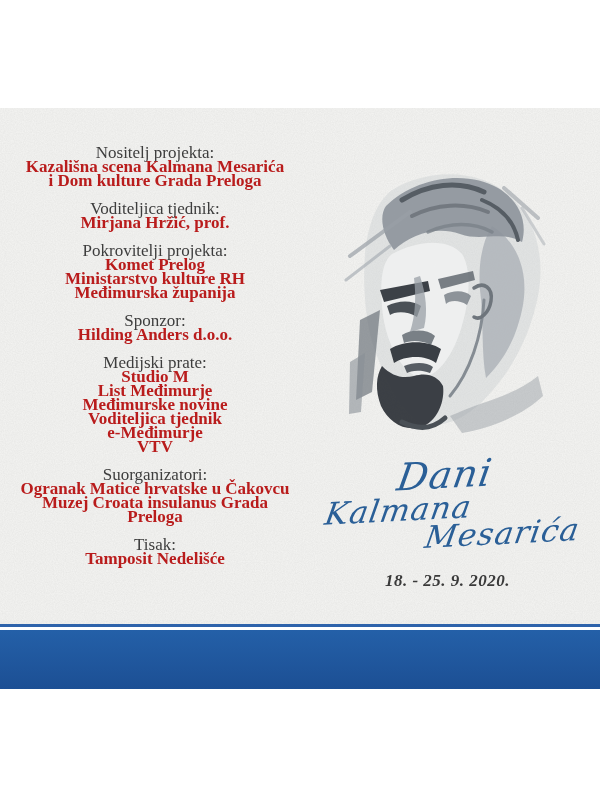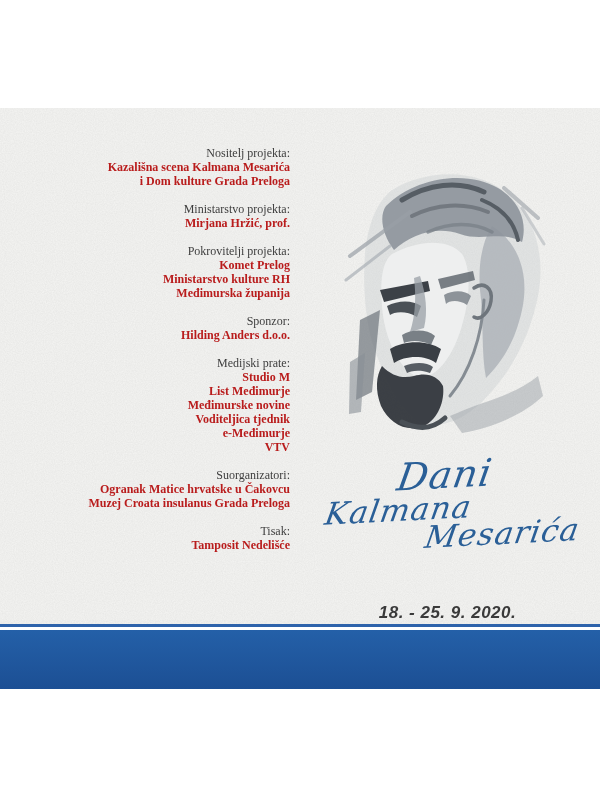--- a/index.html
+++ b/index.html
@@ -19,43 +19,42 @@
     position:absolute;left:0;top:624px;width:600px;height:3px;
     background:#2e63ab;
   }
   .bar-bottom{
     position:absolute;left:0;top:630px;width:600px;height:59px;
     background:linear-gradient(#2460a8,#1c4f94);
   }
   
   .credits{
     position:absolute;left:20px;top:146px;width:270px;
-    text-align:right;color:#3a3a3a;
-    font-size:12px;line-height:14px;
+    text-align:center;color:#3a3a3a;
+    font-size:17px;line-height:14px;
   }
   .credit-section{margin:0 0 14px 0;}
   .credit-heading{font-weight:normal;color:#3d3d3d;}
   .credit-line{font-weight:bold;color:#b91c1c;}
   
   .script-word{
     position:absolute;color:#2a5f97;
     font-family:"DejaVu Serif",serif;font-style:italic;
     transform:skewX(-12deg) rotate(-3deg);
     letter-spacing:1px;white-space:nowrap;
   }
   .script-dani{left:398px;top:453px;font-size:38px;}
   .script-kalmana{left:326px;top:492px;font-size:31px;}
   .script-mesarica{left:426px;top:515px;font-size:31px;}
   
   .event-date{
     position:absolute;left:330px;top:571px;width:235px;
-    text-align:center;font-family:Liberation Sans, sans-serif;
+    text-align:center;font-family:Liberation Serif, serif;
     font-style:italic;font-weight:bold;font-size:17px;color:#3a3a3a;
     letter-spacing:.5px;
-    margin-top:32px;
   }
   
   .portrait{position:absolute;left:332px;top:160px;width:238px;height:290px;}
 </style>
 </head>
 <body>
 
 <div class="paper">
   <svg class="texture" xmlns="http://www.w3.org/2000/svg">
     <filter id="tx">
@@ -66,21 +65,21 @@
   </svg>
 </div>
 
 <div class="credits">
   <div class="credit-section">
     <div class="credit-heading">Nositelj projekta:</div>
     <div class="credit-line">Kazališna scena Kalmana Mesarića</div>
     <div class="credit-line">i Dom kulture Grada Preloga</div>
   </div>
   <div class="credit-section">
-    <div class="credit-heading">Ministarstvo projekta:</div>
+    <div class="credit-heading">Voditeljica tjednik:</div>
     <div class="credit-line">Mirjana Hržić, prof.</div>
   </div>
   <div class="credit-section">
     <div class="credit-heading">Pokrovitelji projekta:</div>
     <div class="credit-line">Komet Prelog</div>
     <div class="credit-line">Ministarstvo kulture RH</div>
     <div class="credit-line">Međimurska županija</div>
   </div>
   <div class="credit-section">
     <div class="credit-heading">Sponzor:</div>

